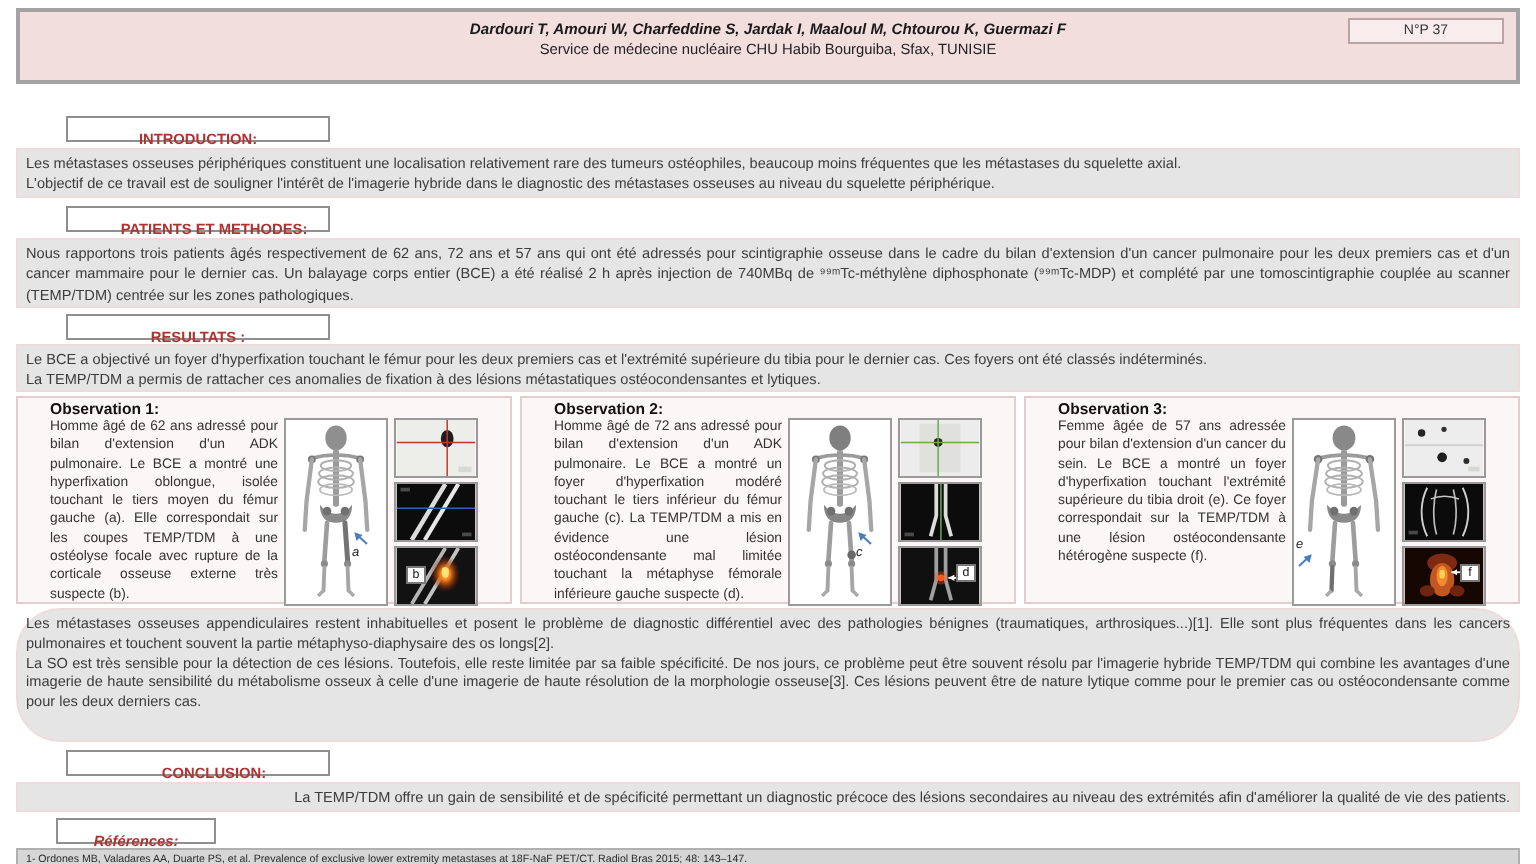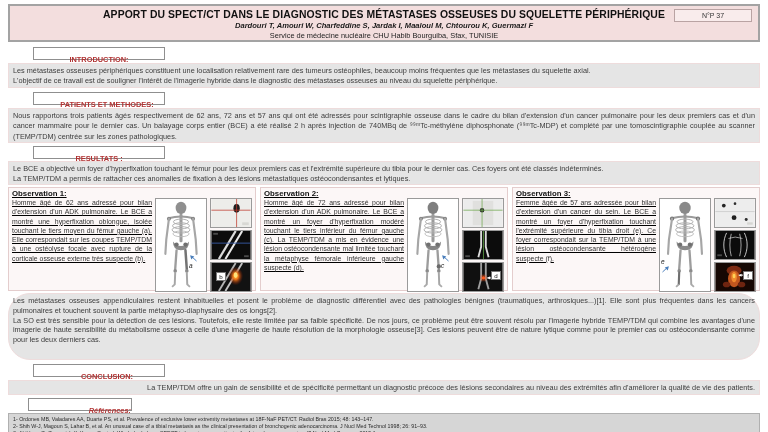--- a/index.html
+++ b/index.html
@@ -9,33 +9,33 @@
   
   .titlebar { position:relative; margin-top:2px; height:38px; background:#f3dede; border:2px solid #a3a3a3; text-align:center; padding-top:3px; }
   .title { font-size:10.4px; font-weight:bold; color:#111; letter-spacing:0.1px; }
   .authors { font-size:7.6px; font-weight:bold; font-style:italic; color:#1a1a1a; margin-top:1px; }
   .affiliation { font-size:7.4px; color:#222; margin-top:1px; }
   .posternum { position:absolute; top:3px; right:6px; width:78px; height:13px; background:#f9ecec; border:1px solid #b9a3a3; font-size:7px; color:#333; line-height:11px; text-align:center; }
 
   
   .label-box { width:132px; margin-left:25px; height:13px; background:#fff; border:1px solid #8f8f8f; text-align:center; }
   .label-box span { font-size:7.4px; font-weight:bold; color:#b13232; line-height:12px; }
-  .label-box.refs { width:104px;text-align:right; }
+  .label-box.refs { width:80px; }
   .label-box.refs span { font-style:italic; }
 
   
   .pink-box { background:#e5e5e5; border:1px solid #eedcdc; padding:2px 4px; color:#3c3c3c; }
   .pink-box .ln { font-size:7.3px; line-height:10.4px; }
   .just { text-align:justify; }
 
-  .mt2{margin-top:2px;} .mt3{margin-top:3px;} .mt4{margin-top:4px;padding-left:16px;} .mt5{margin-top:5px;}
+  .mt2{margin-top:2px;} .mt3{margin-top:3px;} .mt4{margin-top:4px;padding-left:16px;} .mt5{margin-top:16px;}
 
   
   .observations { display:flex; gap:4px; margin-top:2px; height:104px; }
-  .obs { flex:1 1 0; background:#fcf7f7; border:1px solid #e4cdcd; padding:1px 3px; position:relative;text-decoration:underline; }
+  .obs { flex:1 1 0; background:#fcf7f7; border:1px solid #e4cdcd; padding:1px 16px; position:relative; }
   .obs-title { font-size:7.8px; font-weight:bold; color:#111; }
   .obs-row { display:flex; gap:3px; }
   .obs-text { flex:1 1 auto; font-size:6.9px; line-height:9.3px; color:#333; text-align:justify; }
   .obs-figs { flex:0 0 auto; display:flex; gap:3px; }
   .bodyscan { position:relative; width:52px; height:94px; background:#fff; border:1px solid #9a9a9a; }
   .bodyscan svg { width:100%; height:100%; display:block; }
   .marker { position:absolute; font-size:6.5px; color:#123; }
   .marker svg { width:9px; height:8px; vertical-align:middle; }
   .marker .ltr { color:#222; font-style:italic; }
   .m-right { right:8px; top:60%; }
@@ -52,21 +52,20 @@
   
   .refs-box { background:#d6d6d6; border:1px solid #b0b0b0; padding:2px 4px; margin-top:2px; }
   .refs-box .ref { font-size:5.3px; line-height:6.8px; color:#2a2a2a; }
 </style>
 </head>
 <body>
 
 <div class="poster">
 
   <div class="titlebar">
-    <div class="title">APPORT DU SPECT/CT DANS LE DIAGNOSTIC DES MÉTASTASES OSSEUSES DU SQUELETTE PÉRIPHÉRIQUE</div>
     <div class="authors">Dardouri T, Amouri W, Charfeddine S, Jardak I, Maaloul M, Chtourou K, Guermazi F</div>
     <div class="affiliation">Service de médecine nucléaire CHU Habib Bourguiba, Sfax, TUNISIE</div>
     <div class="posternum">N°P 37</div>
   </div>
 
   <div class="label-box mt5">
     <span>INTRODUCTION:</span>
   </div>
   <div class="pink-box mt3" style="height:25px;">
     <div class="ln">Les métastases osseuses périphériques constituent une localisation relativement rare des tumeurs ostéophiles, beaucoup moins fréquentes que les métastases du squelette axial.</div>

